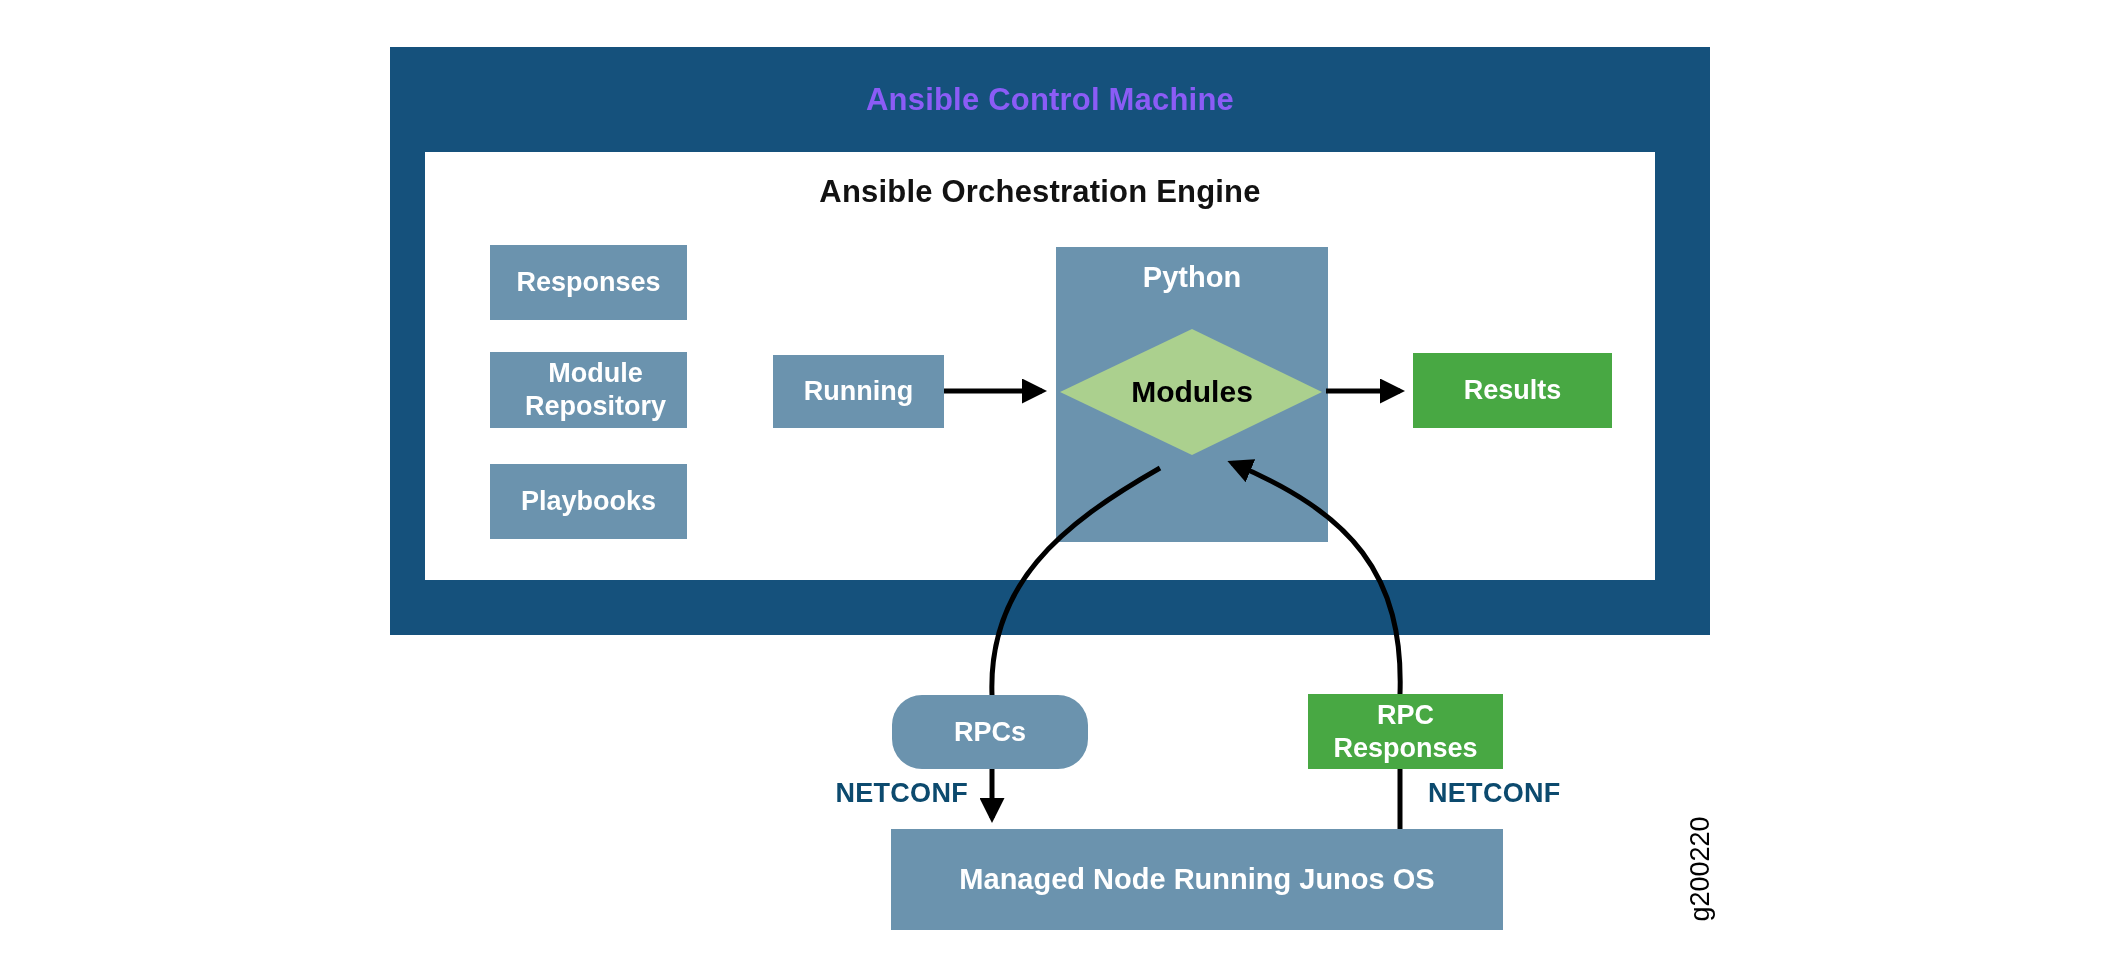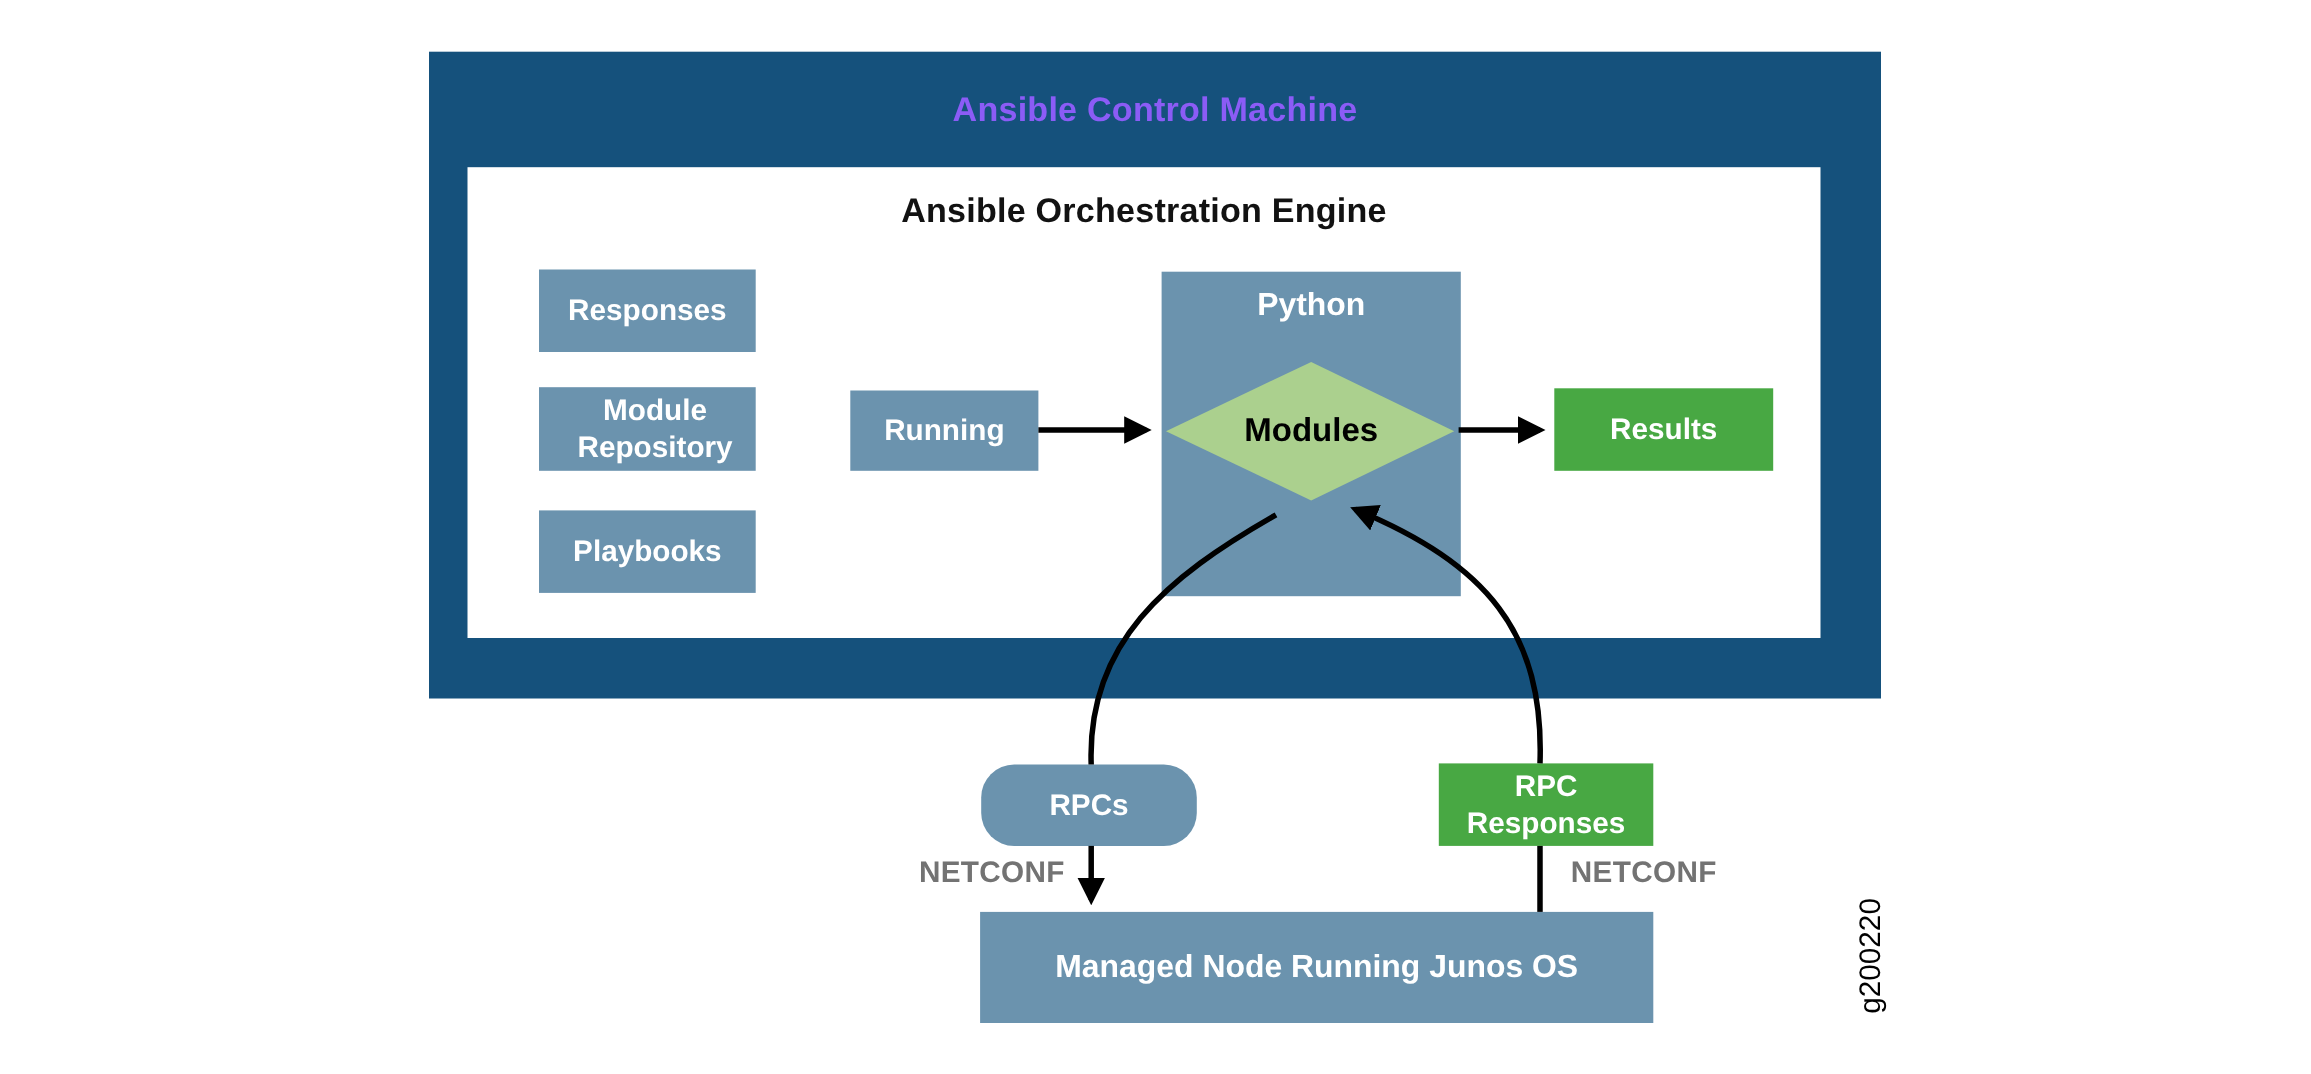--- a/index.html
+++ b/index.html
@@ -45,21 +45,21 @@
   .n-results  {left:1413px;top:353px;width:199px;height:75px;}
   .n-rpcs     {left:892px;top:695px;width:196px;height:74px;border-radius:30px;}
   .n-rpcresp  {left:1308px;top:694px;width:195px;height:75px;}
   .n-managed  {left:891px;top:829px;width:612px;height:101px;font-size:29px;}
   .execute-label{
     left:1092px;top:374px;width:200px;height:36px;
     color:#000000;font-size:30px;font-weight:600;
     text-align:center;line-height:36px;
   }
   .netconf{
-    top:777px;height:32px;color:#737373;
+    top:777px;height:32px;color:#0c4a6e;
     font-size:27px;font-weight:800;line-height:32px;letter-spacing:.3px;
   }
   .netconf-left {left:768px;width:200px;text-align:right;}
   .netconf-right{left:1428px;width:220px;text-align:left;}
   .figure-id{
     left:1620px;top:853px;width:160px;height:32px;
     color:#000000;font-size:27px;font-weight:400;
     text-align:center;line-height:32px;
     transform:rotate(-90deg);transform-origin:center center;
   }

